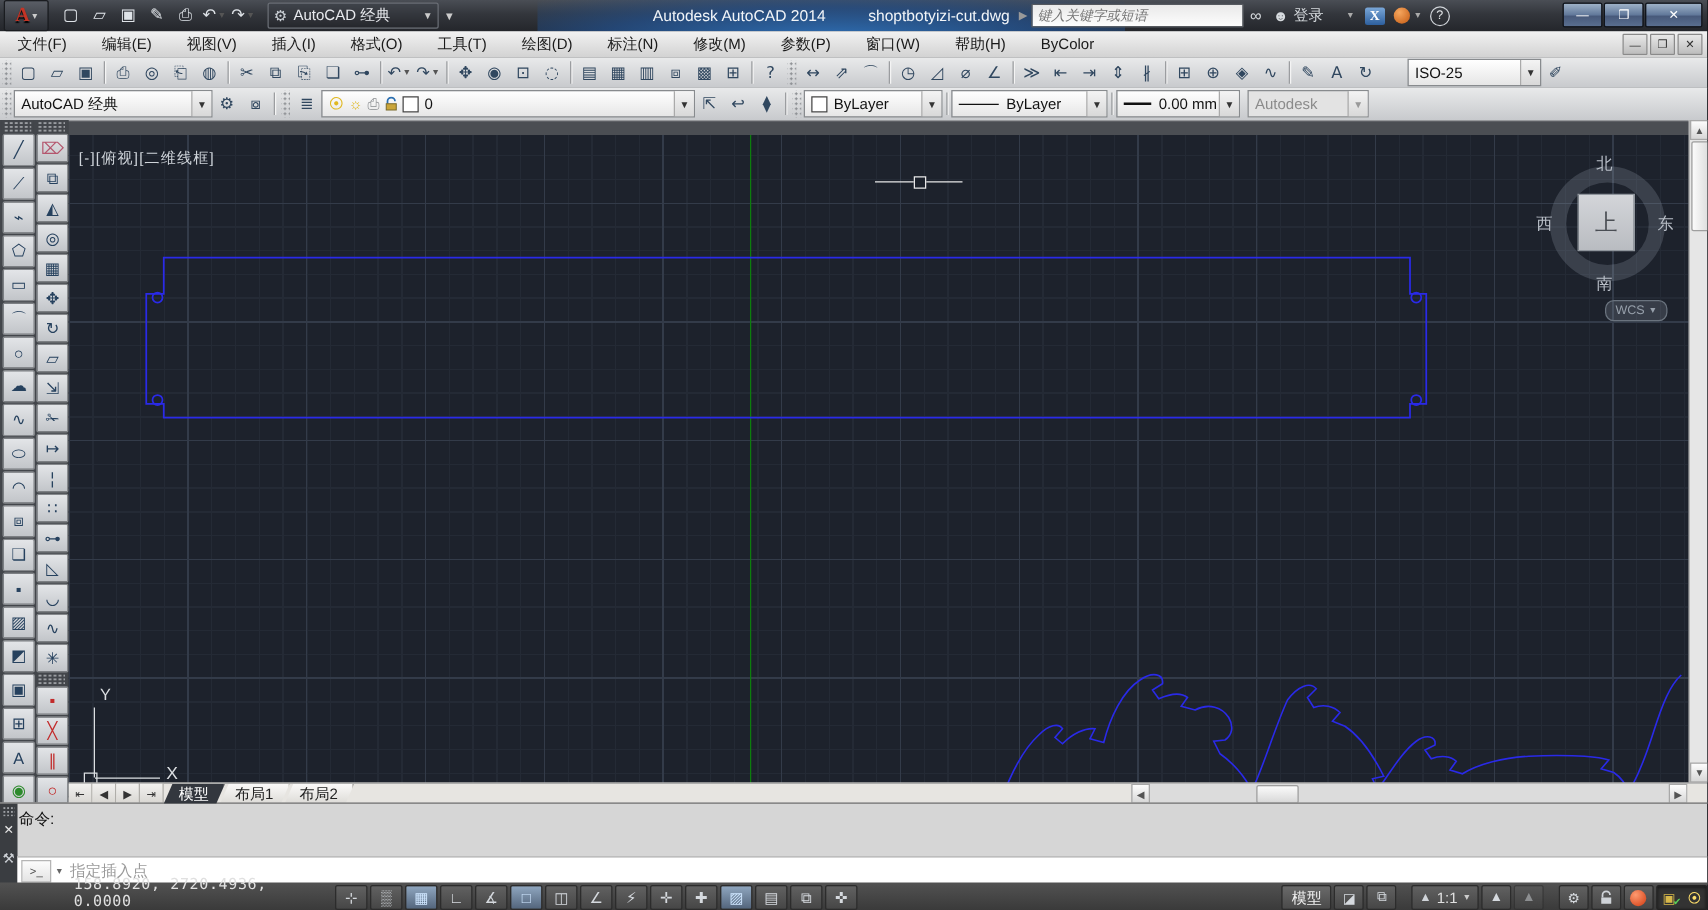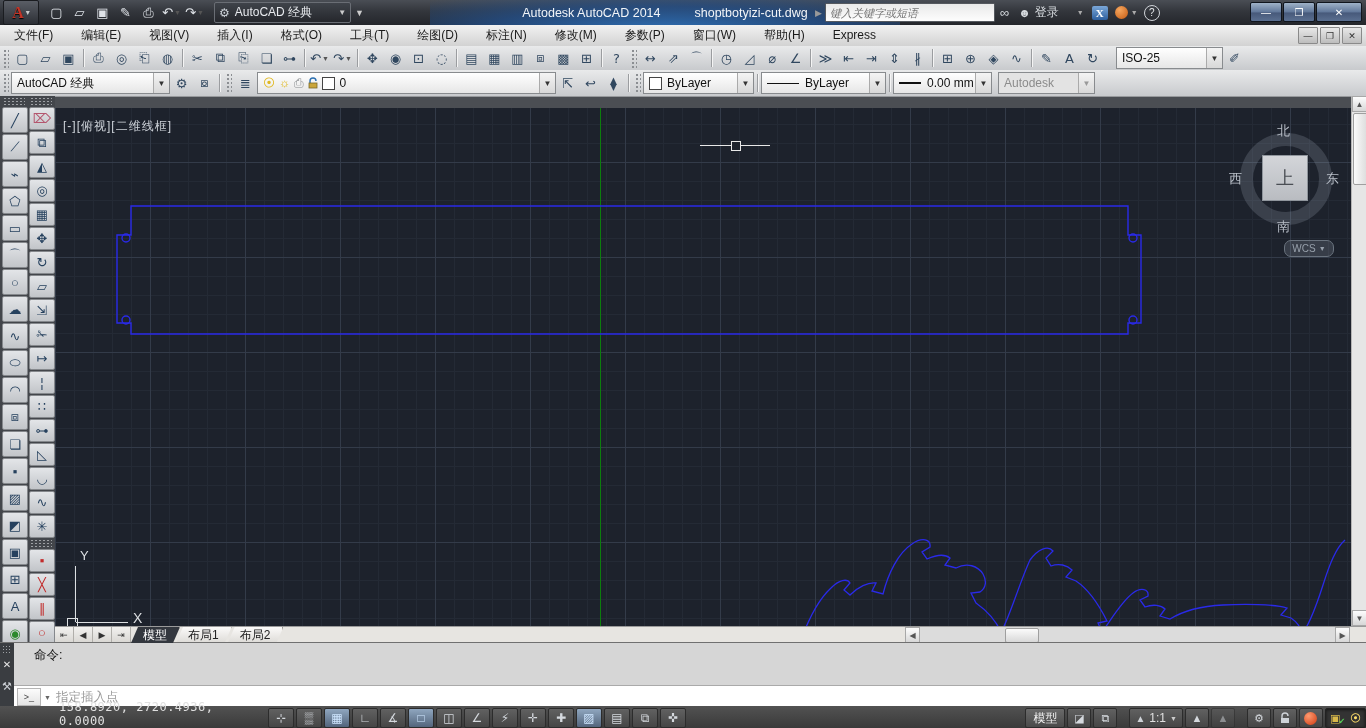--- a/index.html
+++ b/index.html
@@ -132,21 +132,21 @@
   #hscroll .sbtn{height:16px;}
   #hscroll .right{position:absolute;right:0;}
   #hthumb{position:absolute;left:100px;top:1px;width:32px;height:13px;background:linear-gradient(180deg,#fbfbfb,#d8d8d8);border:1px solid #9f9f9f;border-radius:2px;}
   #sbcorner{position:absolute;right:0;top:0;width:16px;height:16px;background:#e7e5e1;}
   
   #cmdwin{position:absolute;left:0;top:642px;width:1366px;height:64px;background:#d6d6d6;border-top:1px solid #707070;}
   #cmd-rail{position:absolute;left:0;top:0;width:14px;height:64px;background:#3a3d41;display:flex;flex-direction:column;align-items:center;}
   #cmd-rail .rgrip{width:10px;height:8px;margin-top:2px;background-image:radial-gradient(circle,#9da0a4 35%,transparent 40%);background-size:3px 3px;}
   #cmd-rail .rx{color:#e8e8e8;font-size:10px;margin-top:6px;}
   #cmd-rail .rw{color:#cdd1d6;font-size:11px;margin-top:10px;}
-  #cmd-hist{position:absolute;left:14px;top:0;width:1352px;height:42px;padding:3px 20px;box-sizing:border-box;
+  #cmd-hist{position:absolute;left:14px;top:0;width:1352px;height:42px;padding:3px 1px;box-sizing:border-box;
     color:#111;font-size:12.5px;line-height:18px;font-family:"Liberation Sans",sans-serif;}
   #cmd-input{position:absolute;left:14px;top:42px;width:1352px;height:22px;background:#fff;border-top:1px solid #aaa;
     display:flex;align-items:center;}
   .prompt-btn{width:22px;height:16px;margin-left:3px;border:1px solid #b5b5b5;background:linear-gradient(180deg,#fcfcfc,#e4e4e4);
     display:flex;align-items:center;justify-content:center;font-size:9px;color:#444;}
   .prompt-dd{font-size:7px;color:#666;margin:0 5px 0 3px;}
   #cmd-placeholder{color:#9b9b9b;font-size:12.5px;}
   
   #statusbar{position:absolute;left:0;top:706px;width:1366px;height:22px;
     background:linear-gradient(180deg,#525252,#3a3a3a);display:flex;align-items:flex-end;color:#e0e0e0;padding-left:45px;}
@@ -246,21 +246,21 @@
         <span class="menu-item">视图(V)</span>
         <span class="menu-item">插入(I)</span>
         <span class="menu-item">格式(O)</span>
         <span class="menu-item">工具(T)</span>
         <span class="menu-item">绘图(D)</span>
         <span class="menu-item">标注(N)</span>
         <span class="menu-item">修改(M)</span>
         <span class="menu-item">参数(P)</span>
         <span class="menu-item">窗口(W)</span>
         <span class="menu-item">帮助(H)</span>
-        <span class="menu-item">Express</span>
+        <span class="menu-item">ByColor</span>
       </span>
     <div id="docbtns">
       <div class="docbtn">—</div>
       <div class="docbtn">❐</div>
       <div class="docbtn">✕</div>
     </div>
   </div>
 
   <div id="toolbar1" class="toolbar-row">
     <div class="grip"></div>
@@ -406,21 +406,21 @@
         <span class="tbtn ">
           <span class="glyph">✎</span>
         </span>
         <span class="tbtn ">
           <span class="glyph">A</span>
         </span>
         <span class="tbtn ">
           <span class="glyph">↻</span>
         </span>
       </span>
-    <div class="combo" style="width:100px;margin-left:12px;">
+    <div class="combo" style="width:100px;margin-left:22px;">
       <span>ISO-25</span>
       <span class="dd-box">▼</span>
     </div>
     <span id="dim-style-btn" style="display:flex;align-items:center;">
         <span class="tbtn ">
           <span class="glyph">✐</span>
         </span>
       </span>
   </div>
 

